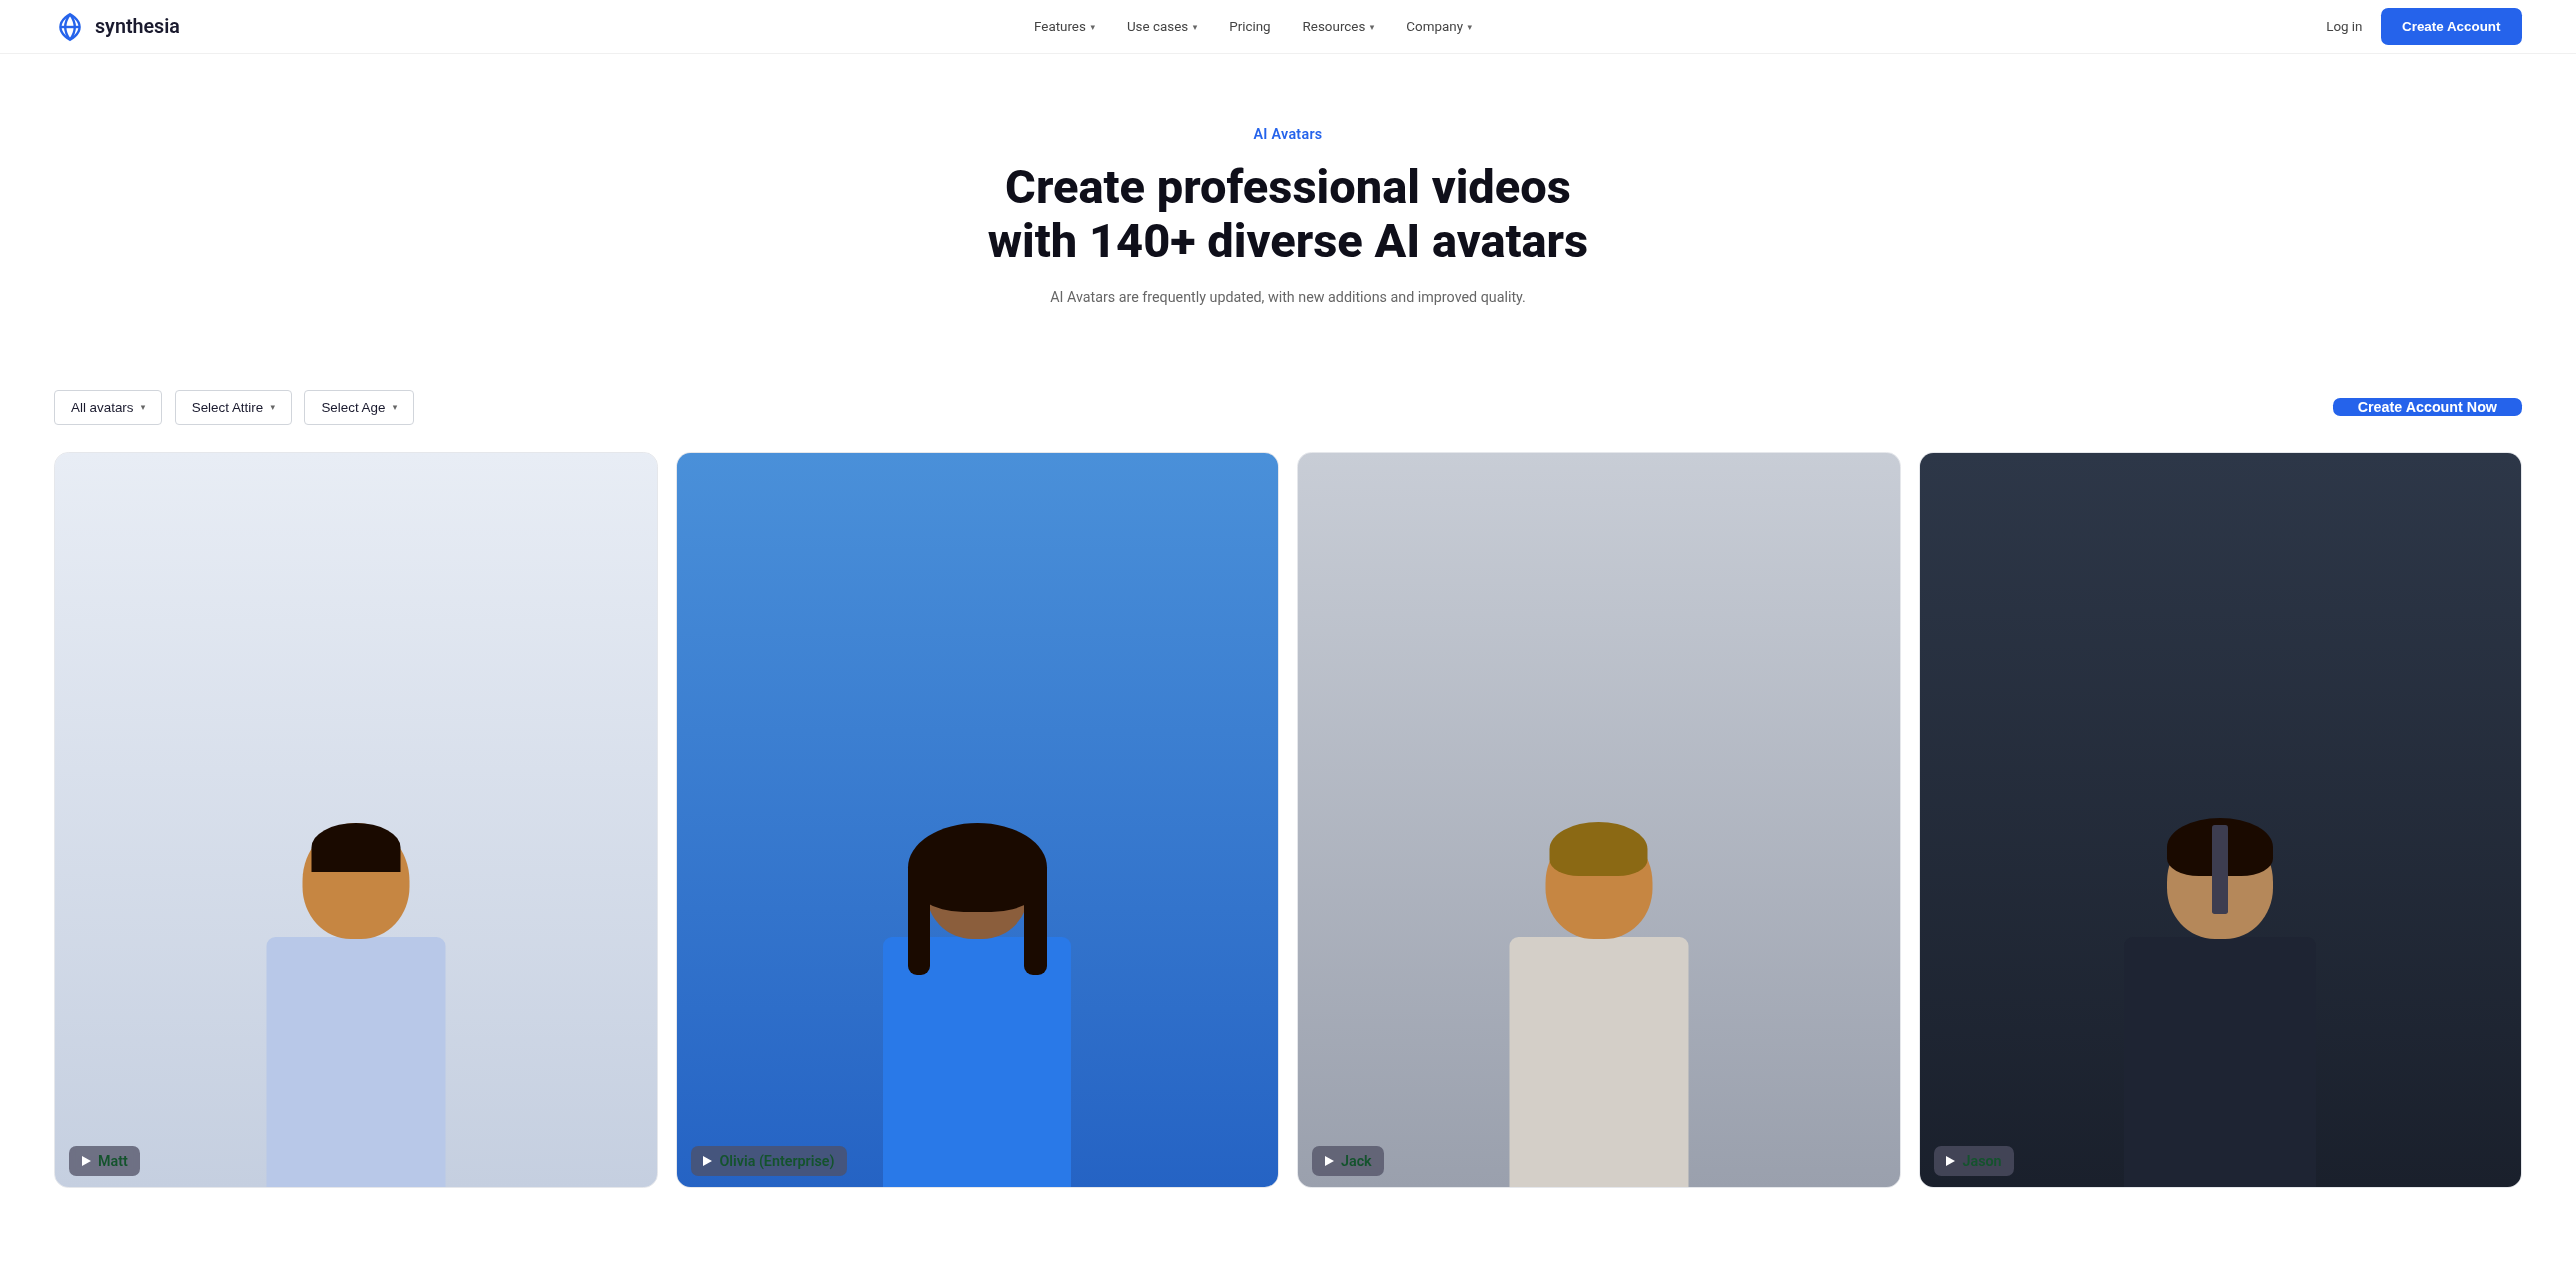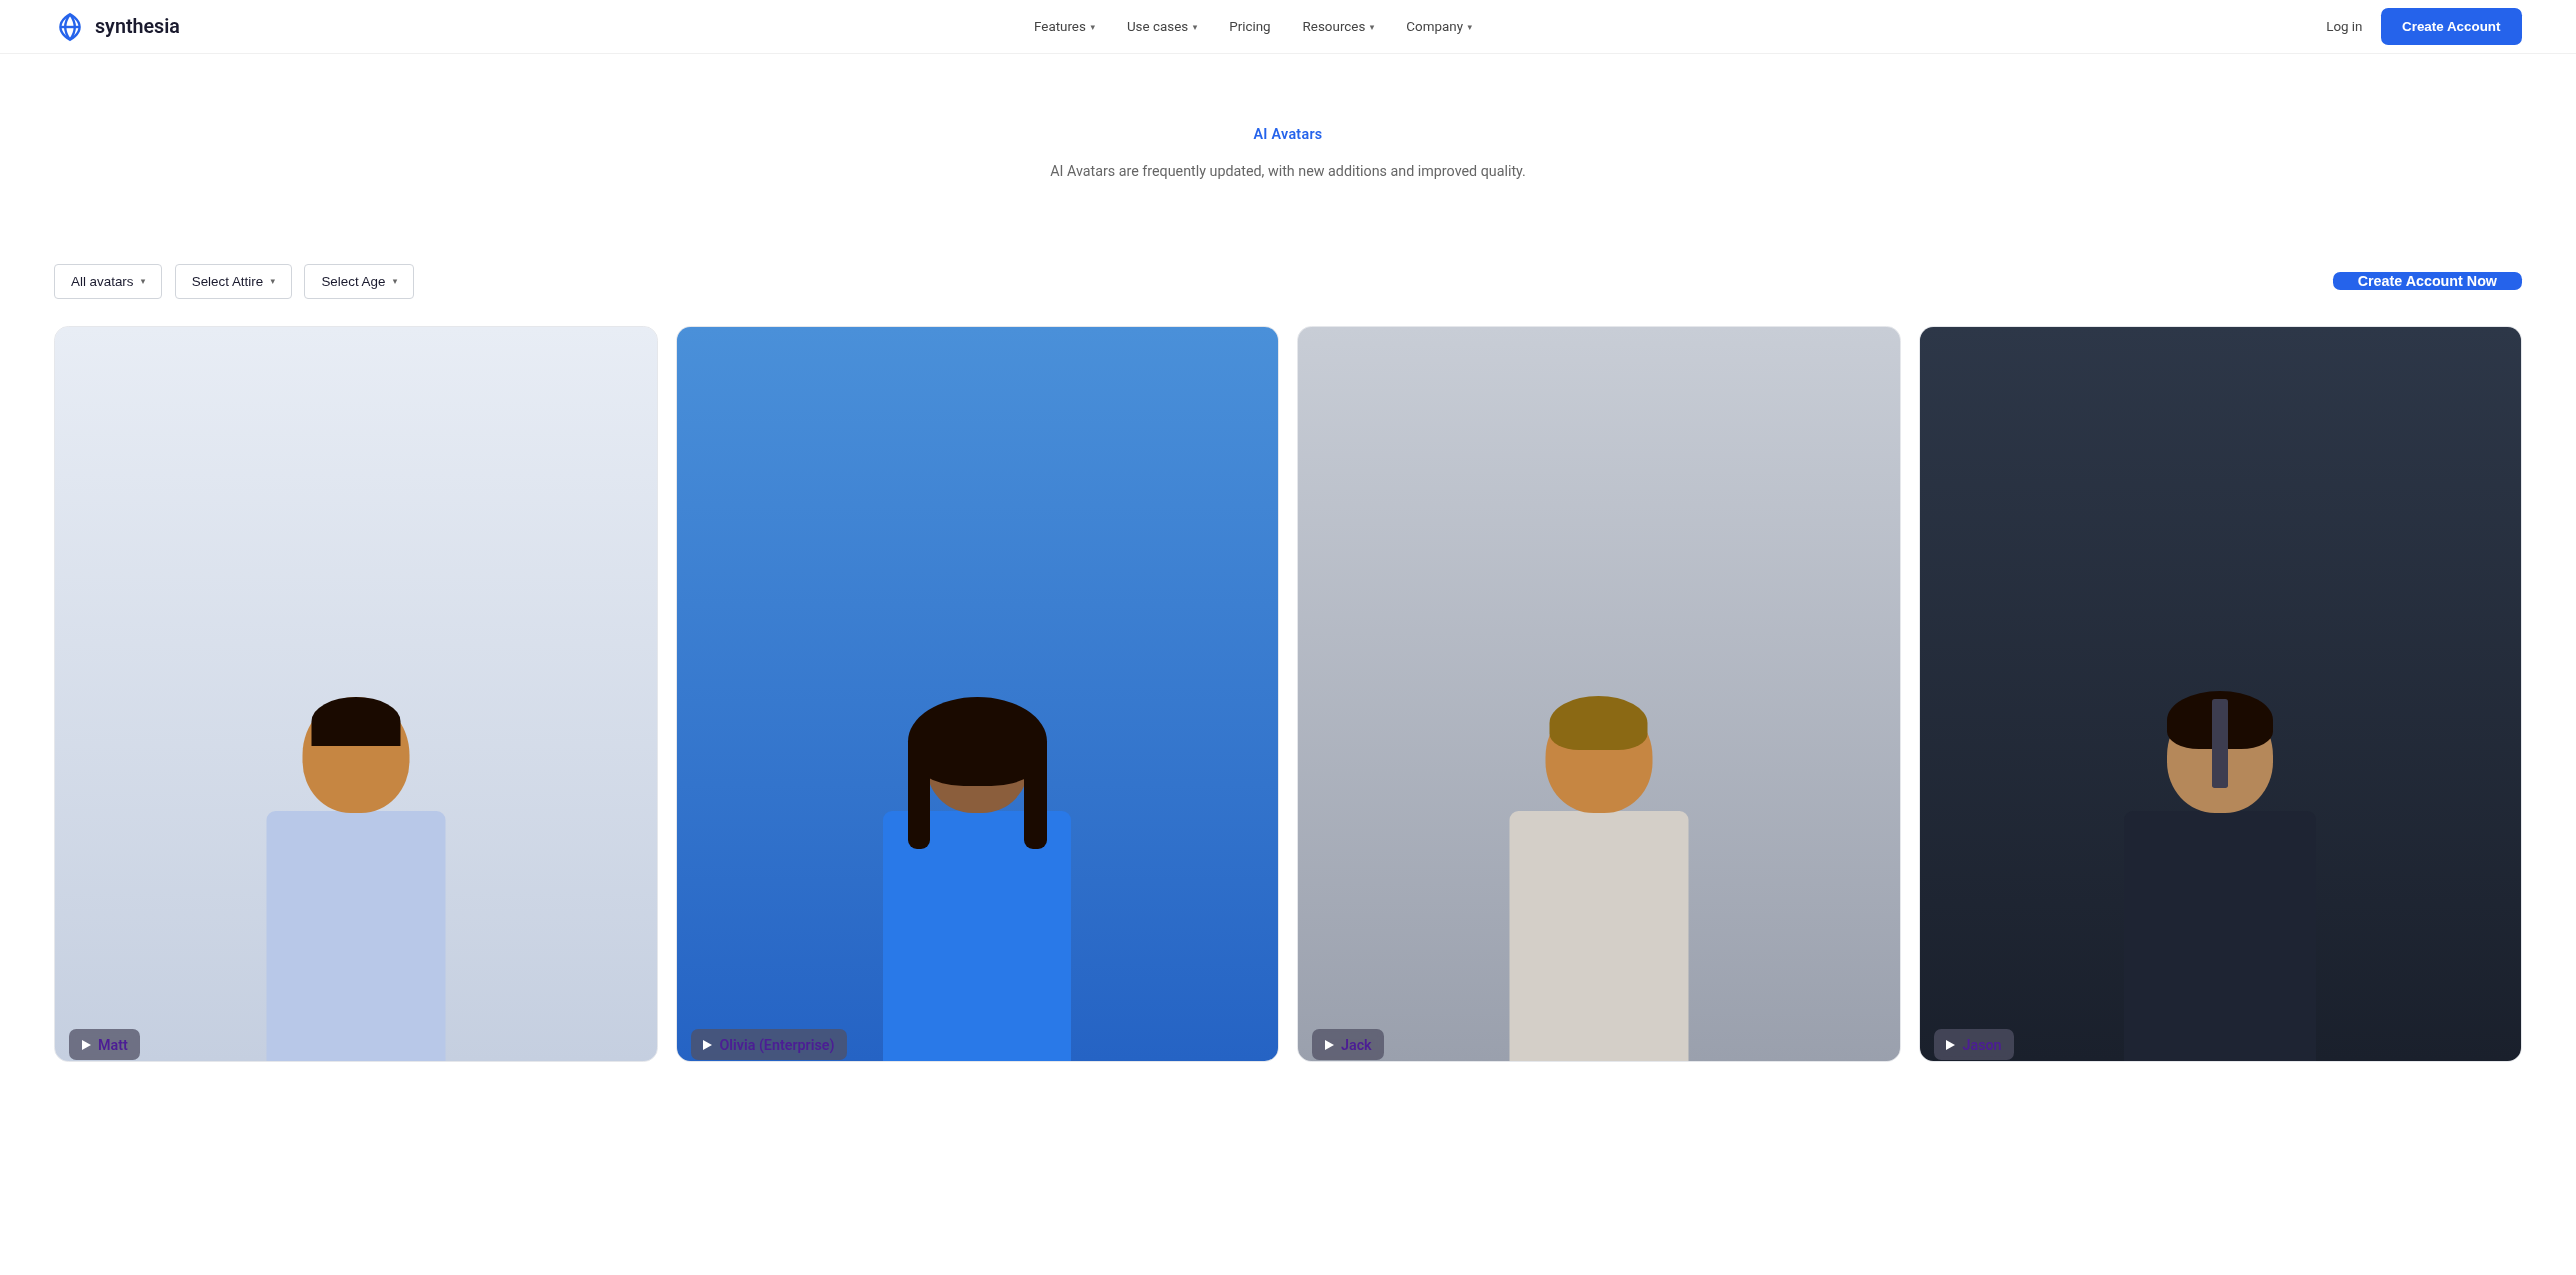--- a/index.html
+++ b/index.html
@@ -347,28 +347,28 @@
       left: 0px;
       right: 0px;
       height: 58px;
       background: #1a0a00;
       border-radius: 50% 50% 30% 30%;
     }
 
     
     .avatar-label {
       position: absolute;
-      bottom: 1px;
+      bottom: 11px;
       left: 14.3px;
       display: flex;
       align-items: center;
       gap: 7.2px;
       background: rgba(80, 80, 100, 0.75);
       backdrop-filter: blur(3.6px);
-      color: #4c1d95;
+      color: #14532d;
       padding: 7.2px 12.5px;
       border-radius: 7.2px;
       font-size: 14.3px;
       font-weight: 600;
     }
 
     .play-icon {
       width: 0;
       height: 0;
       border-style: solid;
@@ -420,20 +420,21 @@
   </div>
 
   <div class="nav-actions">
     <a class="login-link" href="#">Log in</a>
     <button class="btn-create-account">Create Account</button>
   </div>
 </nav>
 
 <section class="hero">
   <div class="hero-label">AI Avatars</div>
+  <h1 class="hero-title">Create professional videos with 140+ diverse AI avatars</h1>
   <p class="hero-subtitle">AI Avatars are frequently updated, with new additions and improved quality.</p>
 </section>
 
 <div class="filter-bar">
   <div class="filter-left">
     <button class="filter-btn">
       <span>All avatars</span>
       <span class="chevron-down">▾</span>
     </button>
     <button class="filter-btn">

